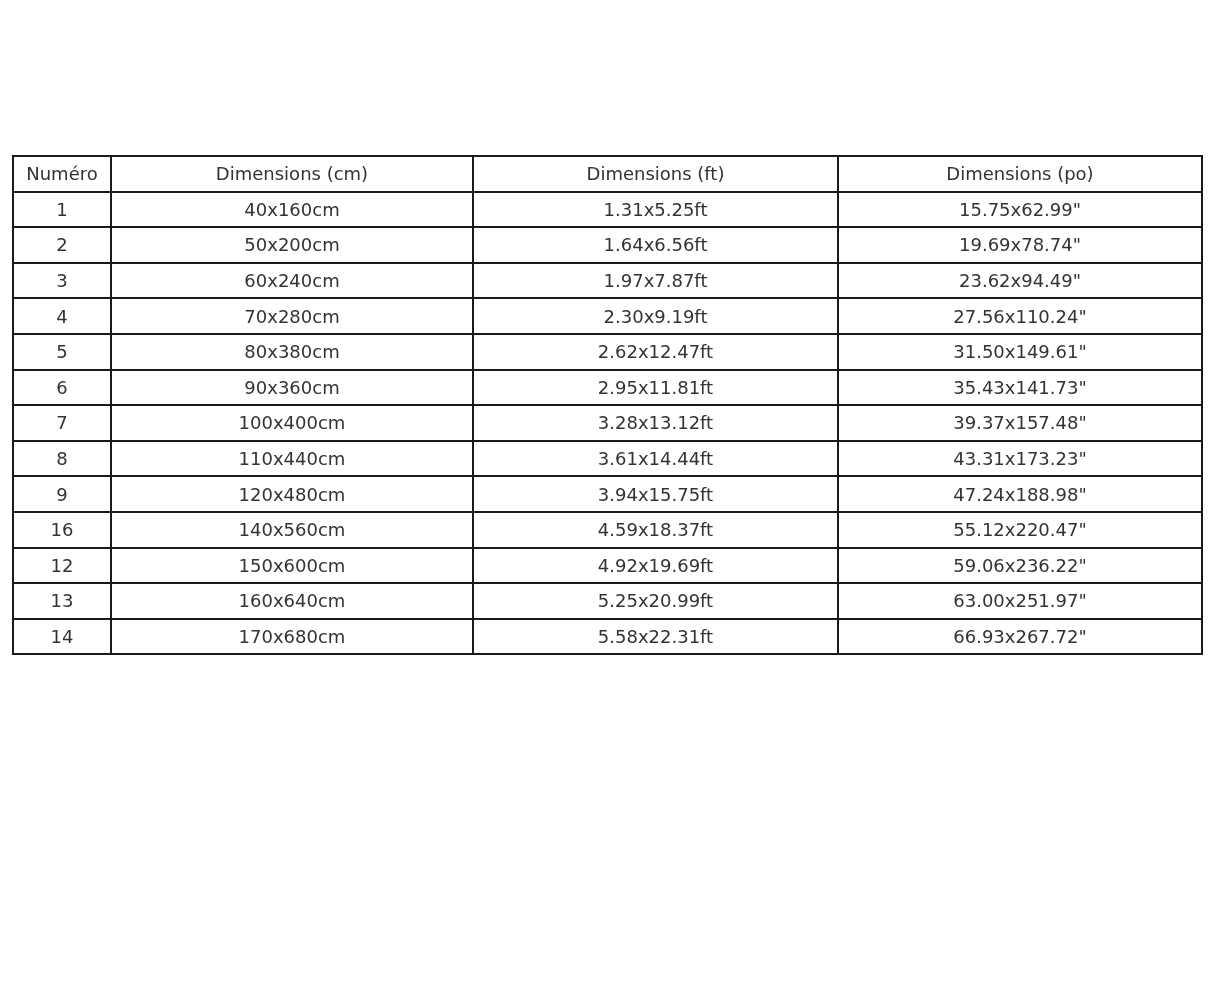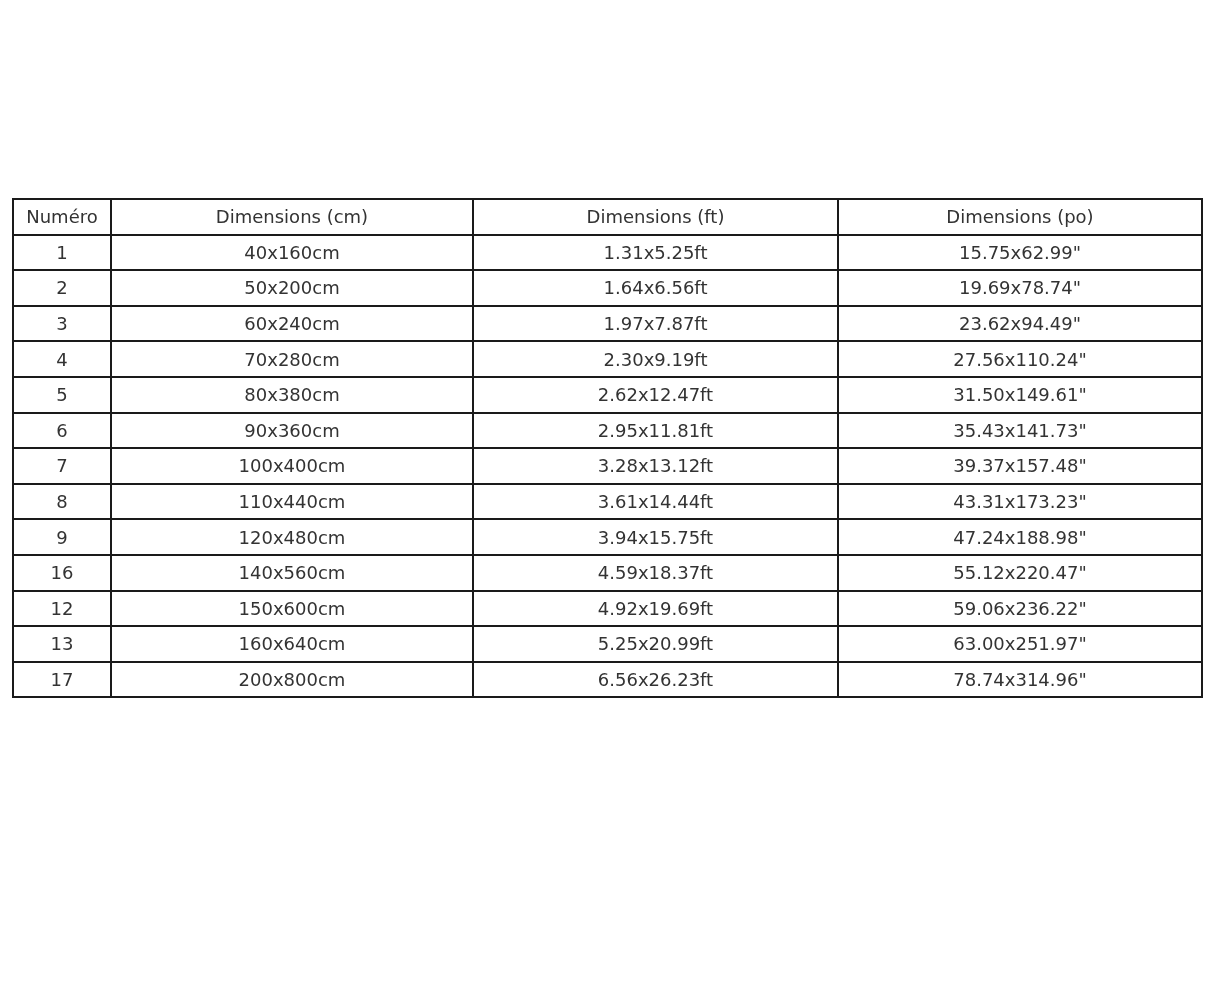--- a/index.html
+++ b/index.html
@@ -7,21 +7,20 @@
     padding: 0;
     background: #ffffff;
     font-family: "DejaVu Sans", "Liberation Sans", sans-serif;
   }
   .page {
     position: relative;
     width: 1214px;
     height: 902px;
     background: #ffffff;
     overflow: hidden;
-    margin-top: 43px;
   }
   table.dim-table {
     position: absolute;
     left: 12px;
     top: 155px;
     width: 1189px;
     border-collapse: collapse;
     table-layout: fixed;
     color: #333333;
     font-size: 18px;
@@ -128,20 +127,20 @@
           <td>4.92x19.69ft</td>
           <td>59.06x236.22"</td>
         </tr>
         <tr>
           <td>13</td>
           <td>160x640cm</td>
           <td>5.25x20.99ft</td>
           <td>63.00x251.97"</td>
         </tr>
         <tr>
-          <td>17</td>
-          <td>200x800cm</td>
-          <td>6.56x26.23ft</td>
-          <td>78.74x314.96"</td>
+          <td>14</td>
+          <td>170x680cm</td>
+          <td>5.58x22.31ft</td>
+          <td>66.93x267.72"</td>
         </tr>
       </tbody>
   </table>
 </div>
 
 </body></html>

